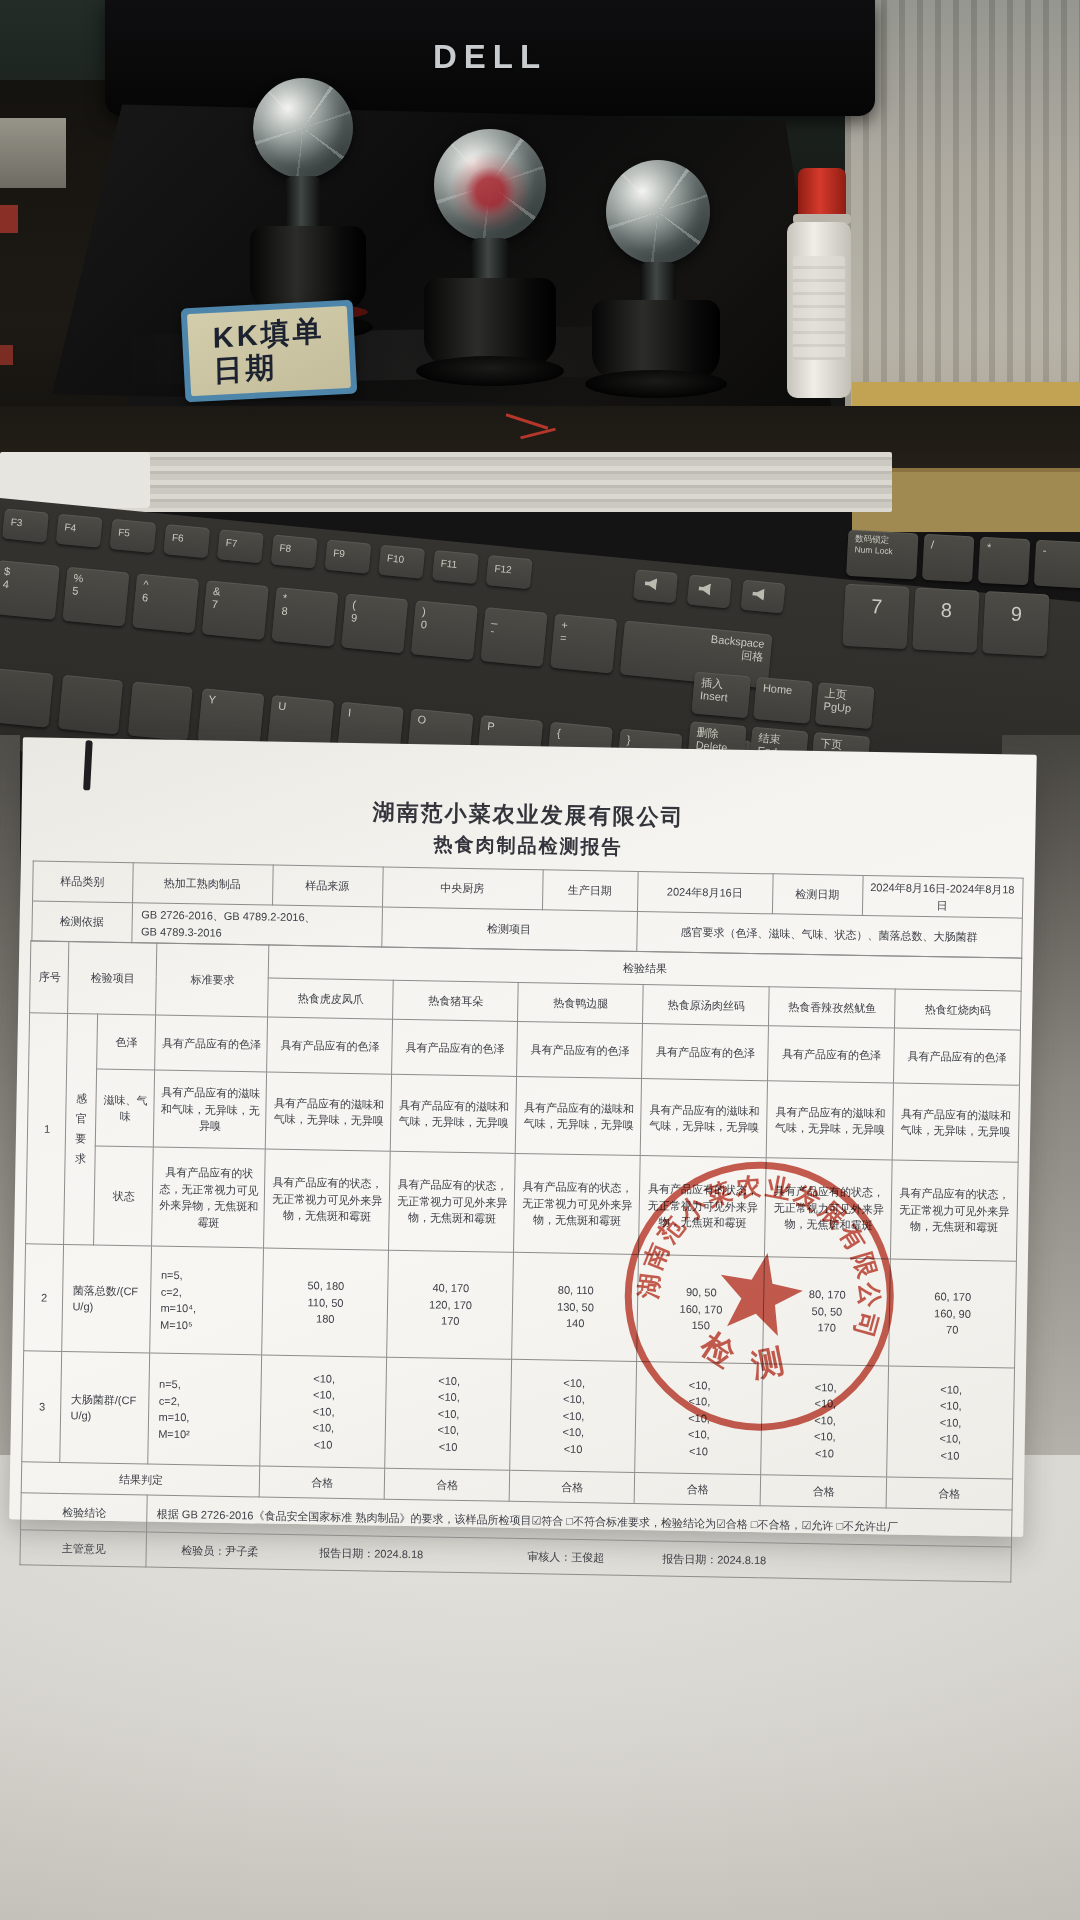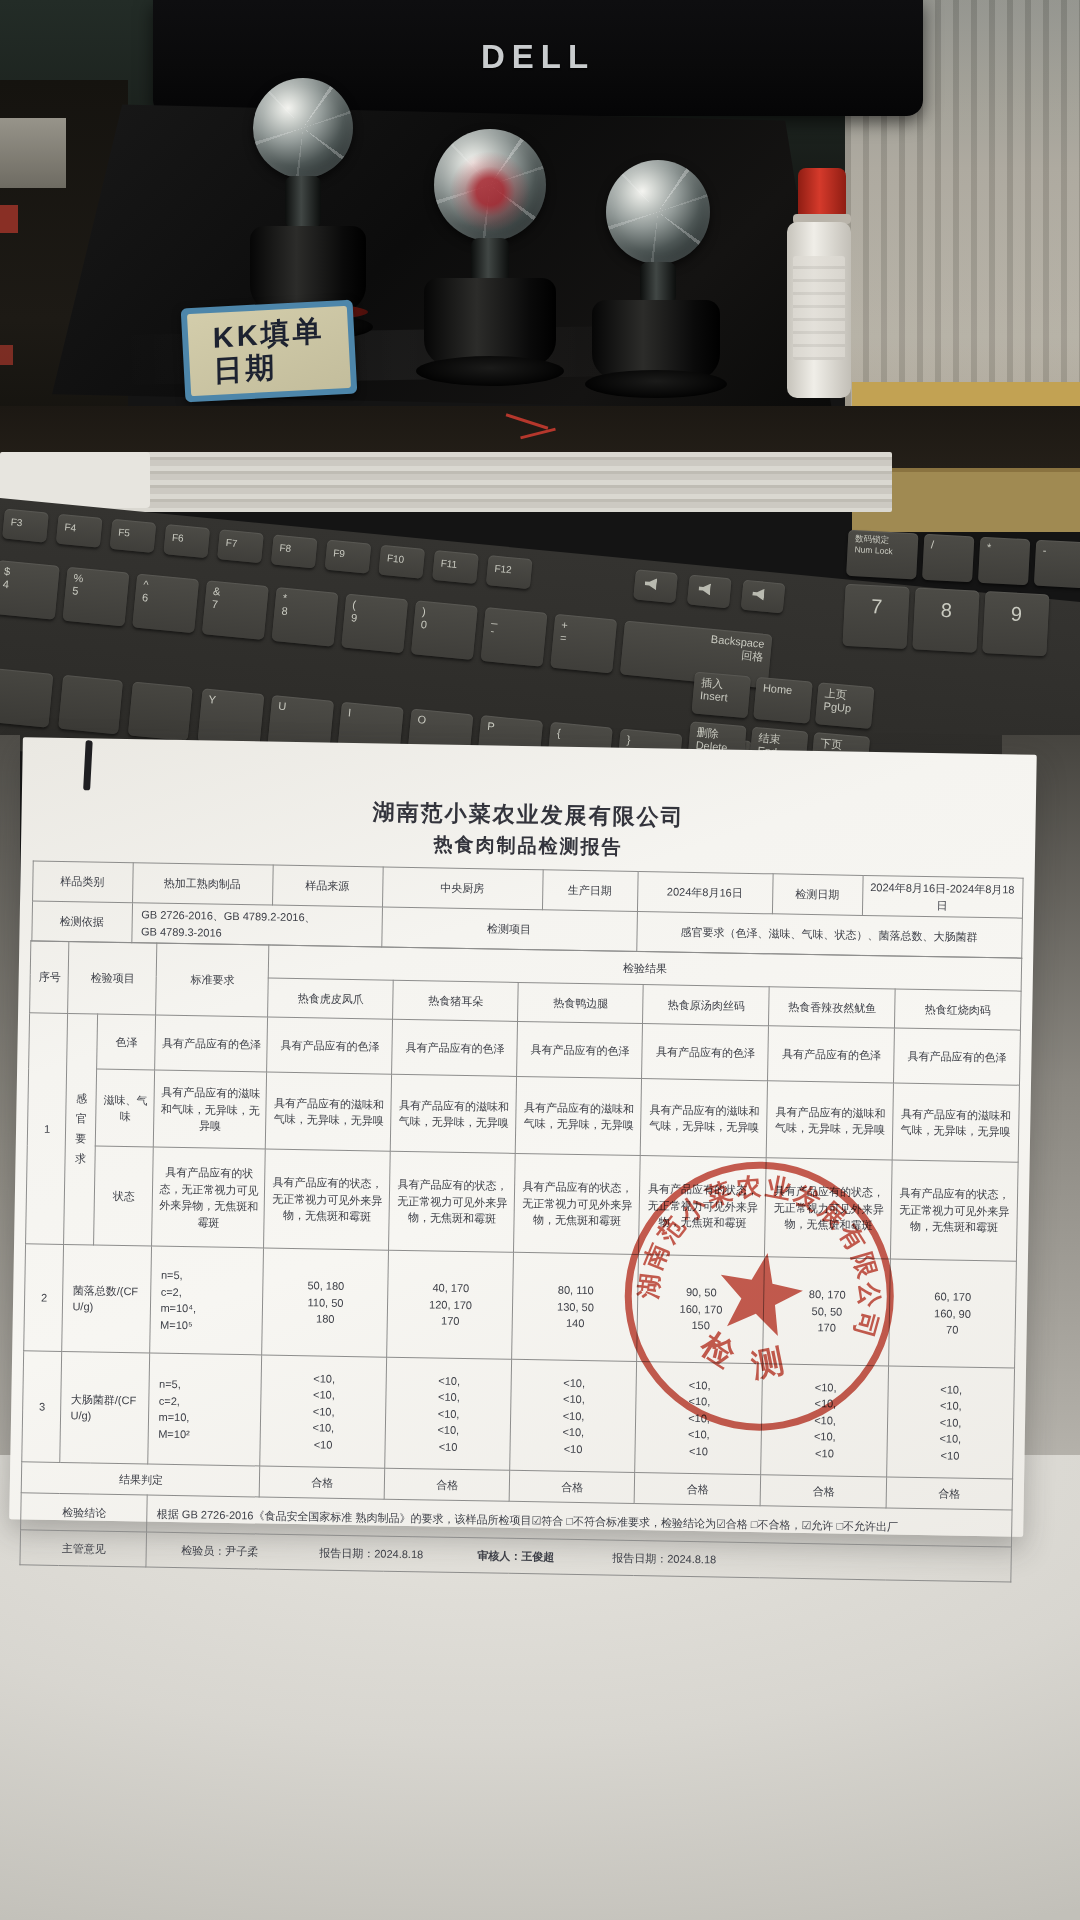--- a/index.html
+++ b/index.html
@@ -11,21 +11,21 @@
   .wall{left:0;top:0;width:1080px;height:190px;background:linear-gradient(180deg,#232c27 0%,#1b211d 70%,#161a17 100%);}
   .wall-right{left:845px;top:0;width:235px;height:480px;
      background:linear-gradient(180deg,#8f9089 0%,#a9a59a 35%,#b3aea2 70%,#a79f8f 100%);}
   .wall-right:after{content:"";position:absolute;inset:0;
      background:repeating-linear-gradient(90deg,rgba(0,0,0,.10) 0 6px,rgba(255,255,255,.06) 6px 18px);}
   .left-shelf{left:0;top:80px;width:128px;height:400px;background:linear-gradient(180deg,#15130f,#1d1a15 60%,#11100c);}
   .shelf-papers{left:0;top:118px;width:66px;height:70px;background:linear-gradient(180deg,#97948a,#6e6b62);}
   .red-mark1{left:0;top:205px;width:18px;height:28px;background:#a5362b;opacity:.8;}
   .red-mark2{left:0;top:345px;width:13px;height:20px;background:#a5362b;opacity:.7;}
   .monitor{left:105px;top:0;width:770px;height:116px;border-radius:0 0 16px 16px;
-     background:linear-gradient(180deg,#0e0e10 0%,#0a0a0b 55%,#050506 100%);box-shadow:0 6px 18px rgba(0,0,0,.6);margin-left:48px;}
+     background:linear-gradient(180deg,#0e0e10 0%,#0a0a0b 55%,#050506 100%);box-shadow:0 6px 18px rgba(0,0,0,.6);}
   .dell{position:absolute;left:0;right:0;top:38px;text-align:center;color:#c9ccce;
      font-size:33px;font-weight:bold;letter-spacing:7px;text-shadow:0 1px 2px #000;}
   .tray{left:52px;top:98px;width:780px;height:322px;
      clip-path:polygon(9% 2%,94% 7%,100% 97%,0% 92%);
      background:linear-gradient(135deg,#191919 0%,#0c0c0c 45%,#141312 75%,#0a0a09 100%);}
   .tray-sheen{left:120px;top:330px;width:560px;height:50px;background:linear-gradient(90deg,transparent,rgba(255,255,255,.05),transparent);transform:rotate(-1deg);}
 
   
   .ball{border-radius:50%;
      background:radial-gradient(circle at 35% 30%,#f4f4f0 0%,#cfd3cf 14%,#939b99 36%,#4d5655 60%,#293030 80%,#171b1a 100%);
@@ -423,21 +423,21 @@
       </tr>
       <tr>
         <td colspan="3" style="height:30px;">检验结论</td>
         <td colspan="7" class="left">根据 GB 2726-2016《食品安全国家标准 熟肉制品》的要求，该样品所检项目☑符合 □不符合标准要求，检验结论为☑合格 □不合格，☑允许 □不允许出厂</td>
       </tr>
       <tr>
         <td colspan="3" style="height:28px;">主管意见</td>
         <td colspan="7" class="sign-cell">
           <span style="margin-left:30px;">检验员：尹子柔</span>
           <span style="margin-left:58px;">报告日期：2024.8.18</span>
-          <span style="margin-left:51px;font-weight:bold;">审核人：王俊超</span>
+          <span style="margin-left:101px;">审核人：王俊超</span>
           <span style="margin-left:55px;">报告日期：2024.8.18</span>
         </td>
       </tr>
     </tbody>
       </table>
 
     <svg class="abs seal" viewBox="0 0 290 290">
       <circle cx="145" cy="145" r="131" fill="none" stroke="#bf3a2b" stroke-width="7"></circle>
       <defs>
         <path id="arcTop" d="M 53 190 A 102 102 0 1 1 237 190" fill="none"></path>

